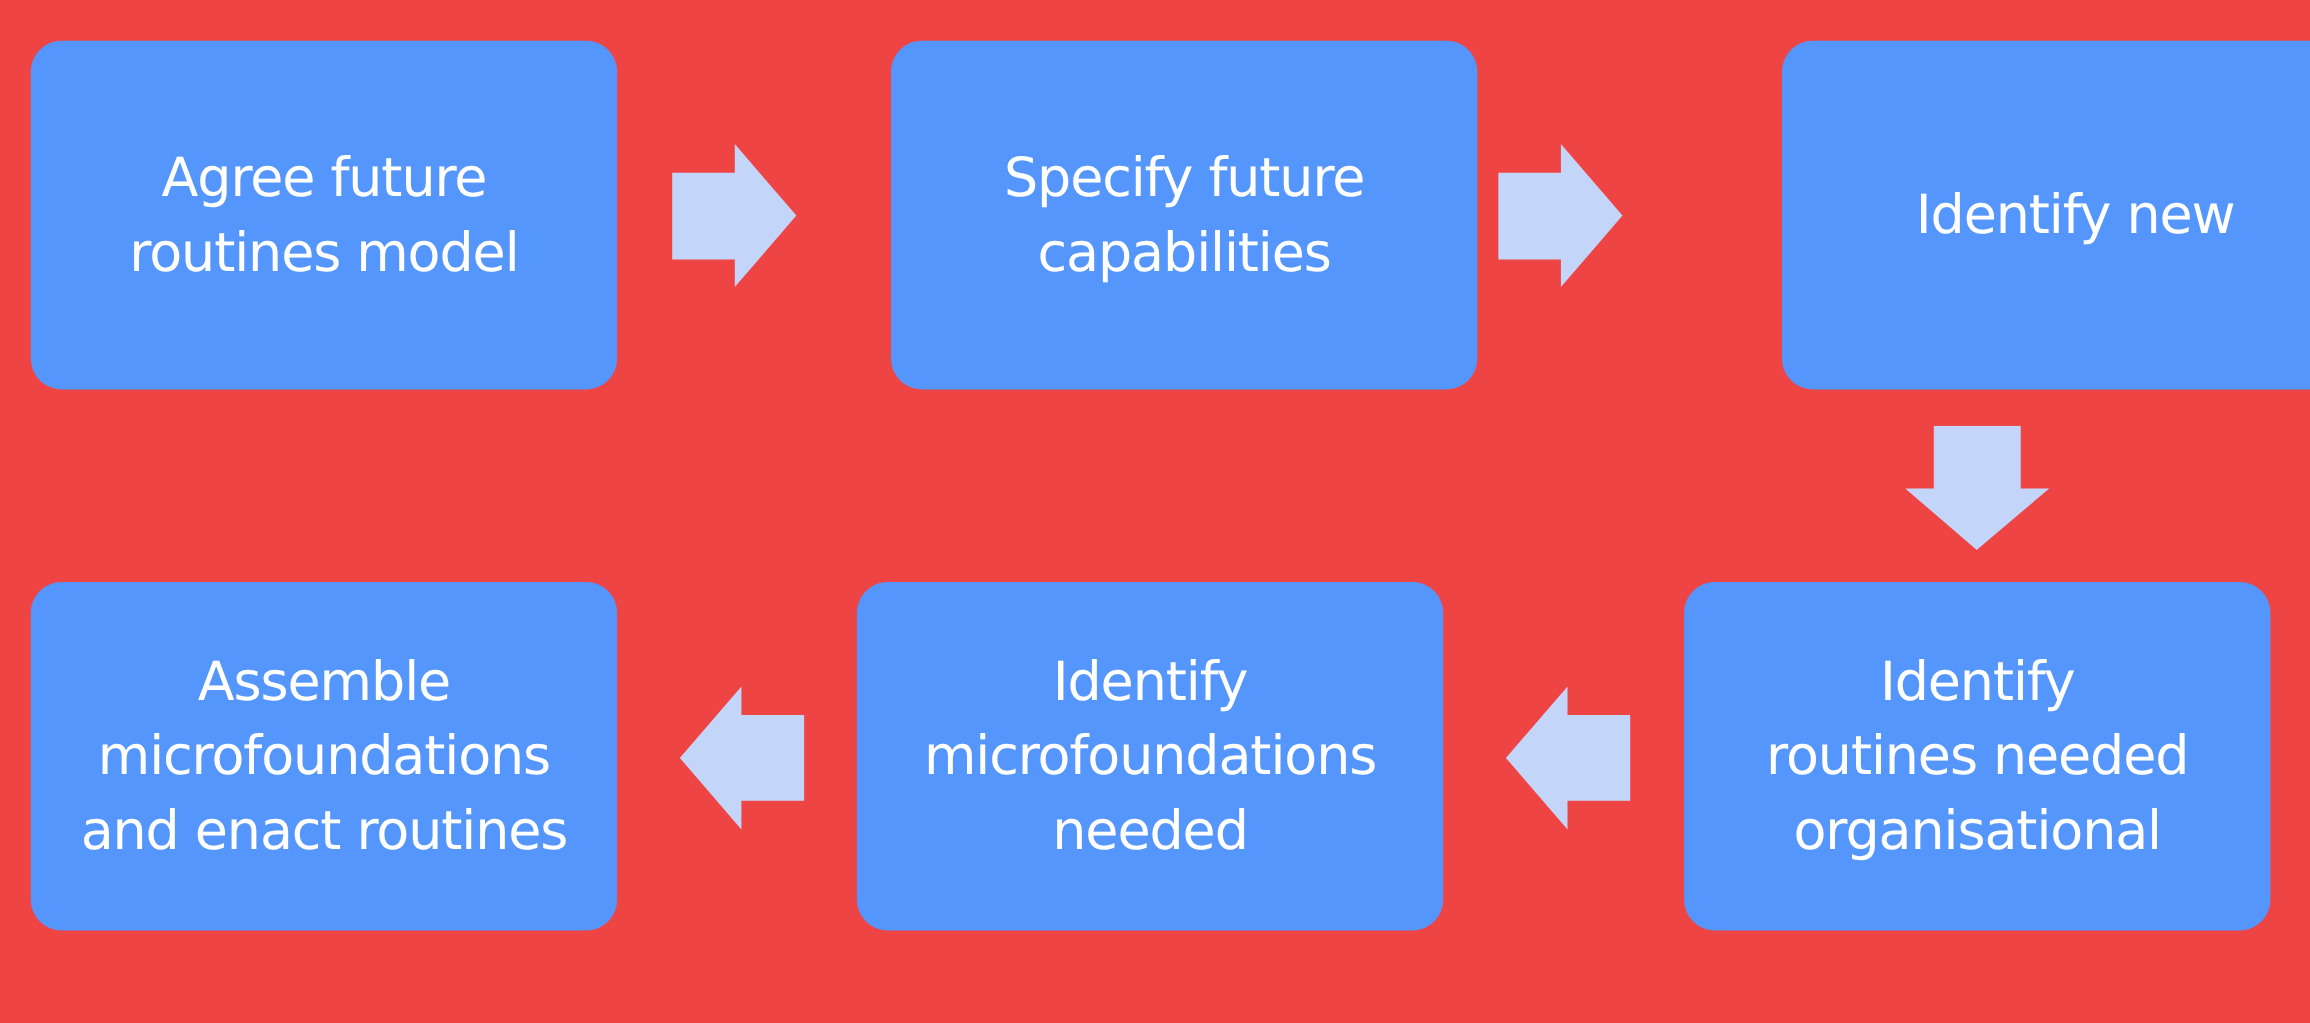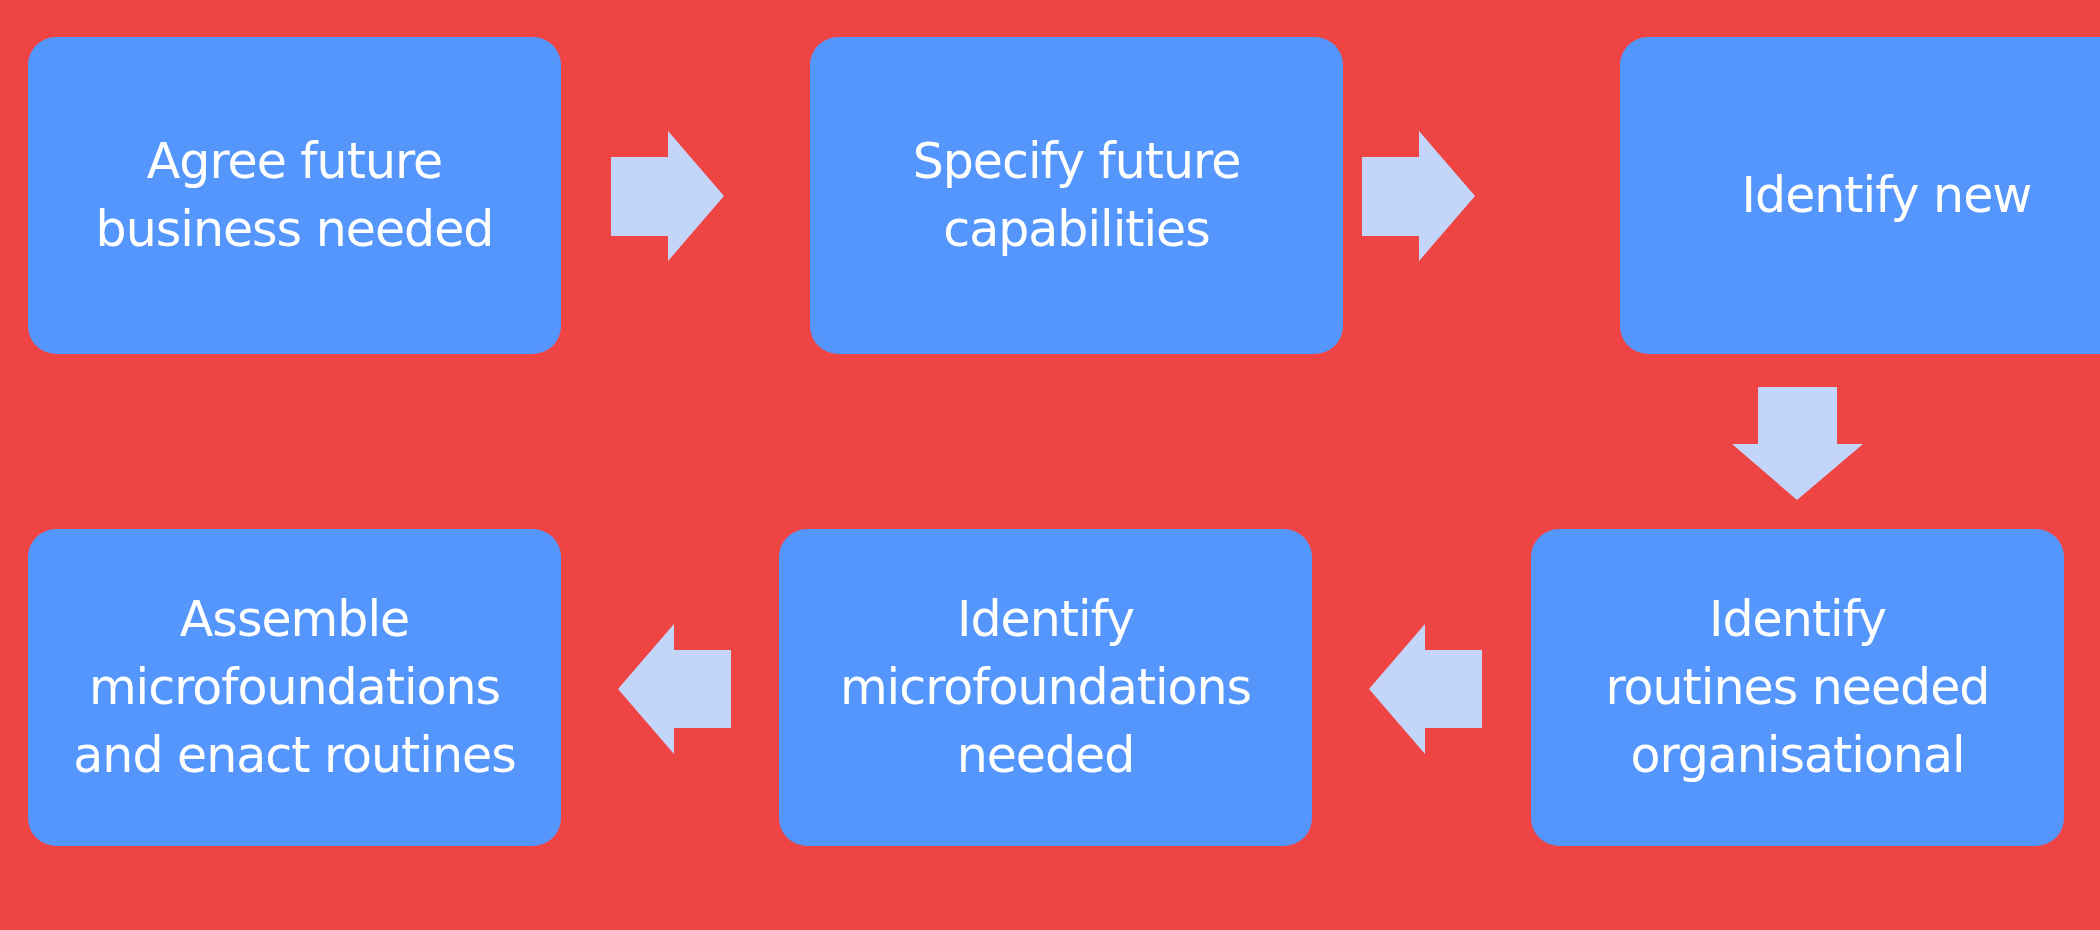--- a/index.html
+++ b/index.html
@@ -24,21 +24,21 @@
     .arrow svg { display: block; }
   </style>
 </head>
 <body>
 
 <div class="stage">
 
   <div class="box" style="left:28px; top:37px;">
     <span class="label">
       <span class="line">Agree future</span>
-      <span class="line">business needed</span>
+      <span class="line">routines model</span>
     </span>
   </div>
 
   <div class="arrow" style="left:611px; top:131px;">
     <svg width="114" height="131" viewBox="0 0 114 131">
       <polygon points="0,26 57,26 57,0 113,65 57,130 57,105 0,105" fill="#c3d6f9"></polygon>
     </svg>
   </div>
 
   <div class="box" style="left:779px; top:37px;margin-left:31px;">

